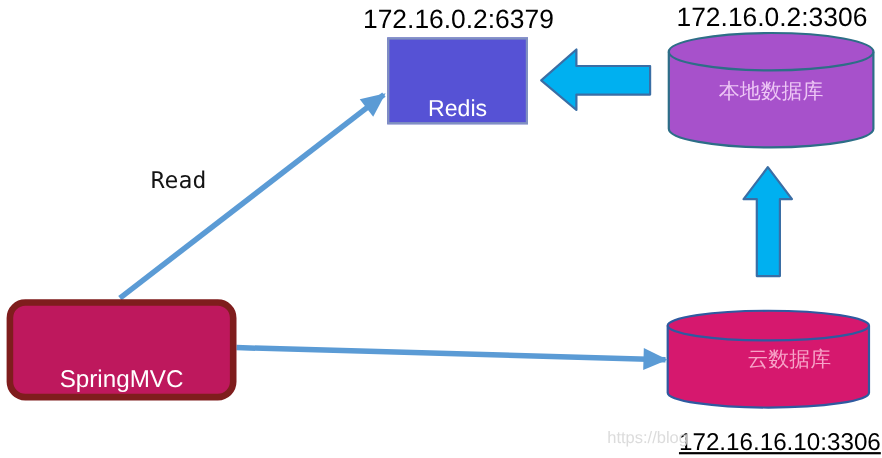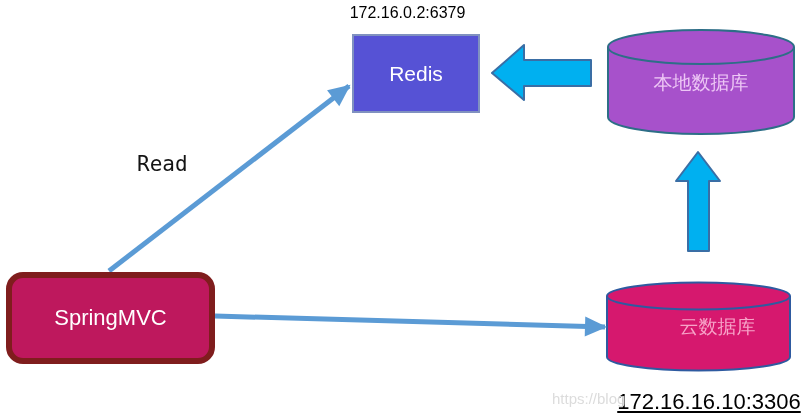--- a/index.html
+++ b/index.html
@@ -3,35 +3,35 @@
 <meta charset="utf-8">
 <style>
   html,body{margin:0;padding:0;background:#fff;}
   .canvas{
     position:relative;width:802px;height:416px;background:#ffffff;
     overflow:hidden;font-family:"Liberation Sans",sans-serif;
   }
   .abs{position:absolute;}
   .layer{position:absolute;left:0;top:0;}
   .node-box{
-    display:flex;align-items:center;justify-content:center;
+    display:flex;align-items:flex-end;justify-content:center;
     color:#ffffff;box-sizing:border-box;
   }
   .redis-box{
     left:352px;top:34px;width:128px;height:79px;
     background:#5652d5;border:2px solid #8091c0;
     font-size:21px;
   }
   .springmvc-box{
     left:6px;top:272px;width:209px;height:92px;
     background:#be185d;border:6px solid #7f1d1d;border-radius:17px;
     font-size:22px;
   }
   .ip-label{
-    color:#000;font-size:16px;text-align:center;white-space:nowrap;
+    color:#000;font-size:24px;text-align:center;white-space:nowrap;
   }
   .ip-bottom{font-size:22px;}
   .edge-label{
     font-family:"DejaVu Sans Mono",monospace;font-size:21px;color:#141414;
     white-space:nowrap;
   }
   .cyl-label{
     text-align:center;font-size:19px;white-space:nowrap;
   }
   .cyl-label-local{color:#edc6f5;}
@@ -75,20 +75,21 @@
   </div>
 
   <div class="abs node-box springmvc-box">
     <span>SpringMVC</span>
   </div>
 
   <div class="abs cyl-label cyl-label-local" style="left:608px;top:70px;width:186px;">本地数据库</div>
   <div class="abs cyl-label cyl-label-cloud" style="left:607px;top:314px;width:173px;margin-left:24px;">云数据库</div>
 
   <div class="abs ip-label" style="left:330px;top:4px;width:155px;">172.16.0.2:6379</div>
+  <div class="abs ip-label" style="left:615px;top:3px;width:170px;">172.16.0.2:3306</div>
   <div class="abs ip-label ip-bottom" style="left:616px;top:389px;width:186px;text-decoration:underline;">172.16.16.10:3306</div>
 
   <div class="abs edge-label" style="left:137px;top:152px;">Read</div>
 
   <div class="abs url-watermark" style="left:552px;top:390px;z-index:0;">https://blog</div>
 
 
 </div>
 
 </body></html>

